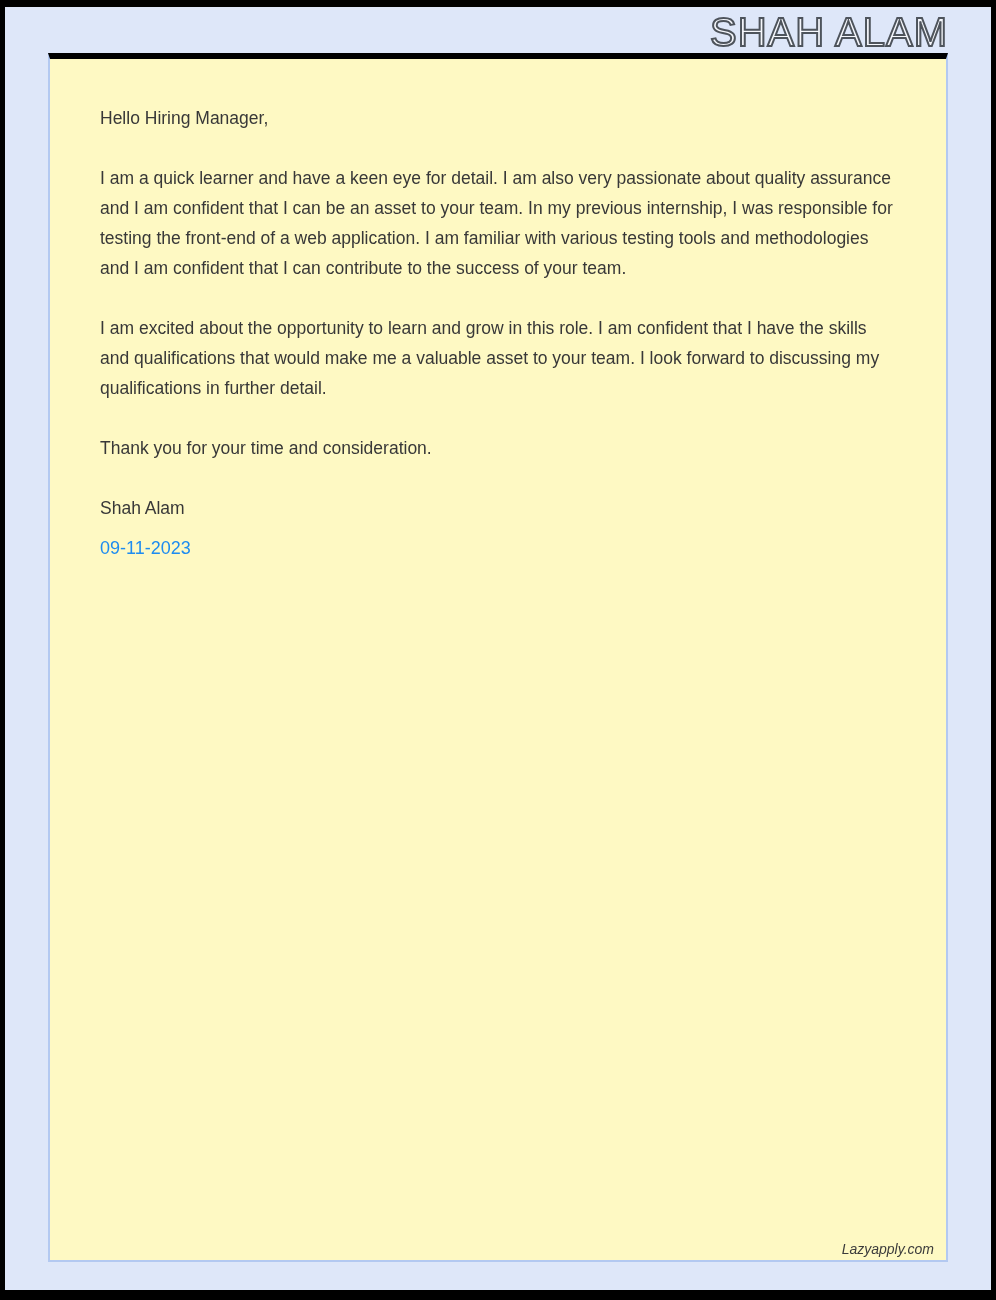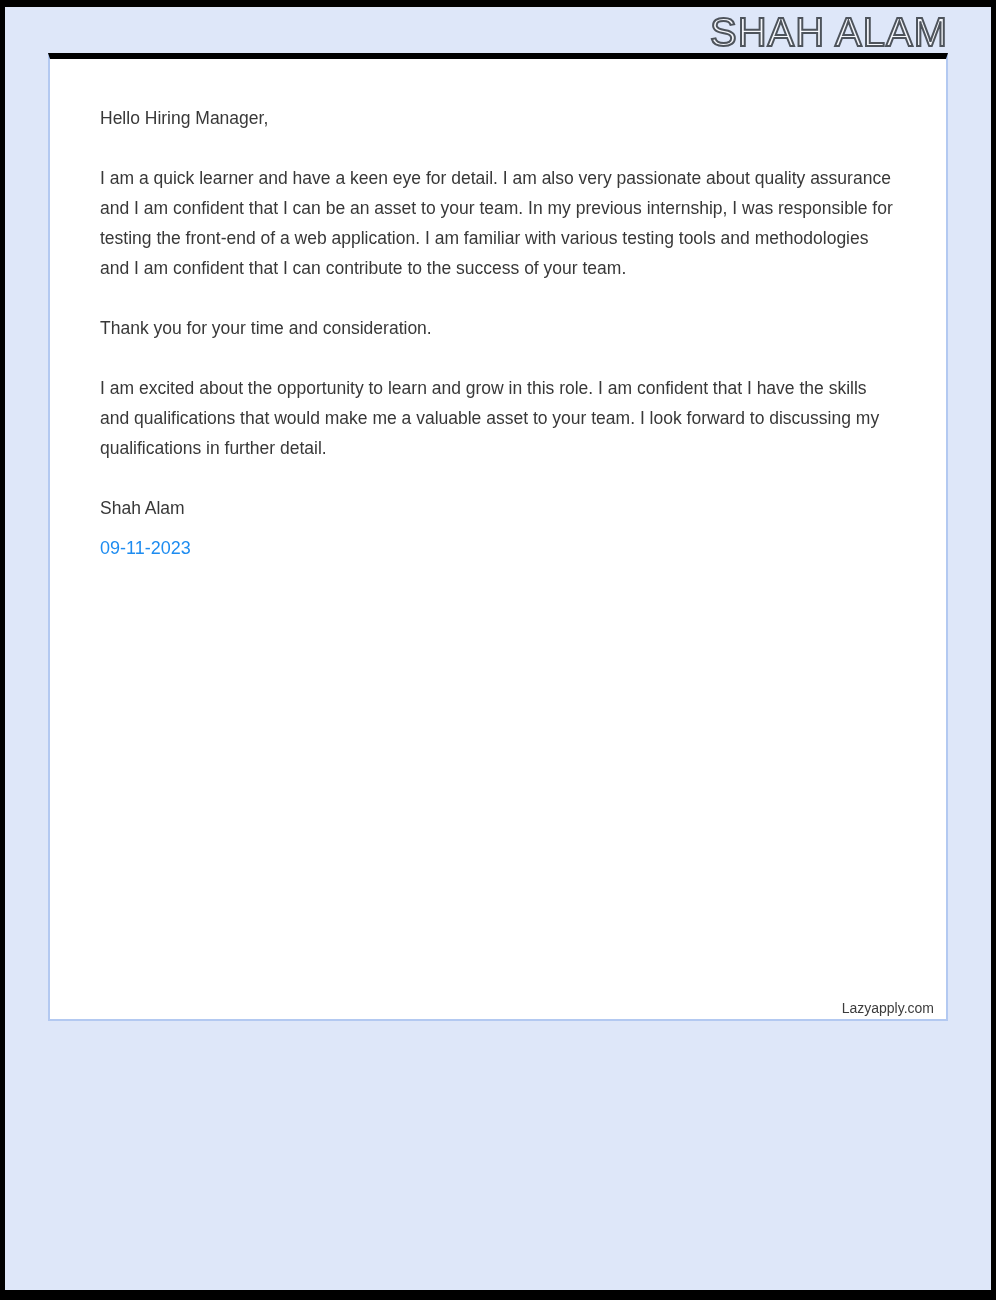--- a/index.html
+++ b/index.html
@@ -28,22 +28,22 @@
     font-size: 40px;
     line-height: 42px;
     font-weight: 400;
     letter-spacing: 1px;
     color: #f6f8fd;
     -webkit-text-stroke: 2px #4e545c;
     white-space: nowrap;
   }
   .doc {
     margin: 0 43px;
-    height: 968px;
-    background: #ffffff;
+    height: 1209px;
+    background: #fef9c3;
     border-top: 6px solid #000000;
     border-left: 2px solid #b3c9f1;
     border-right: 2px solid #b3c9f1;
     border-bottom: 2px solid #b3c9f1;
     position: relative;
   }
   .letter-body {
     padding: 44px 50px 0 50px;
     color: #383838;
     font-size: 17.5px;
@@ -62,40 +62,41 @@
     line-height: 30px;
     display: inline-block;
     cursor: pointer;
   }
   .doc-footer {
     position: absolute;
     right: 12px;
     bottom: 3px;
     font-size: 14px;
     color: #3c3c3c;
+    font-style: italic;
   }
 </style>
 </head>
 <body>
 
 <div class="frame">
   <div class="header">
     <div class="applicant-name">SHAH ALAM</div>
   </div>
 
   <div class="doc">
     <div class="letter-body">
       <p>Hello Hiring Manager,</p>
 
 
       <p>I am a quick learner and have a keen eye for detail. I am also very passionate about quality assurance and I am confident that I can be an asset to your team. In my previous internship, I was responsible for testing the front-end of a web application. I am familiar with various testing tools and methodologies and I am confident that I can contribute to the success of your team.</p>
 
+      <p>I am excited about the opportunity to learn and grow in this role. I am confident that I have the skills and qualifications that would make me a valuable asset to your team. I look forward to discussing my qualifications in further detail.</p>
+
       <p>Thank you for your time and consideration.</p>
-
-      <p>I am excited about the opportunity to learn and grow in this role. I am confident that I have the skills and qualifications that would make me a valuable asset to your team. I look forward to discussing my qualifications in further detail.</p>
 
 
       <p class="signature-name">Shah Alam</p>
 
       <span class="letter-date">09-11-2023</span>
     </div>
 
     <div class="doc-footer">Lazyapply.com</div>
   </div>
 </div>

